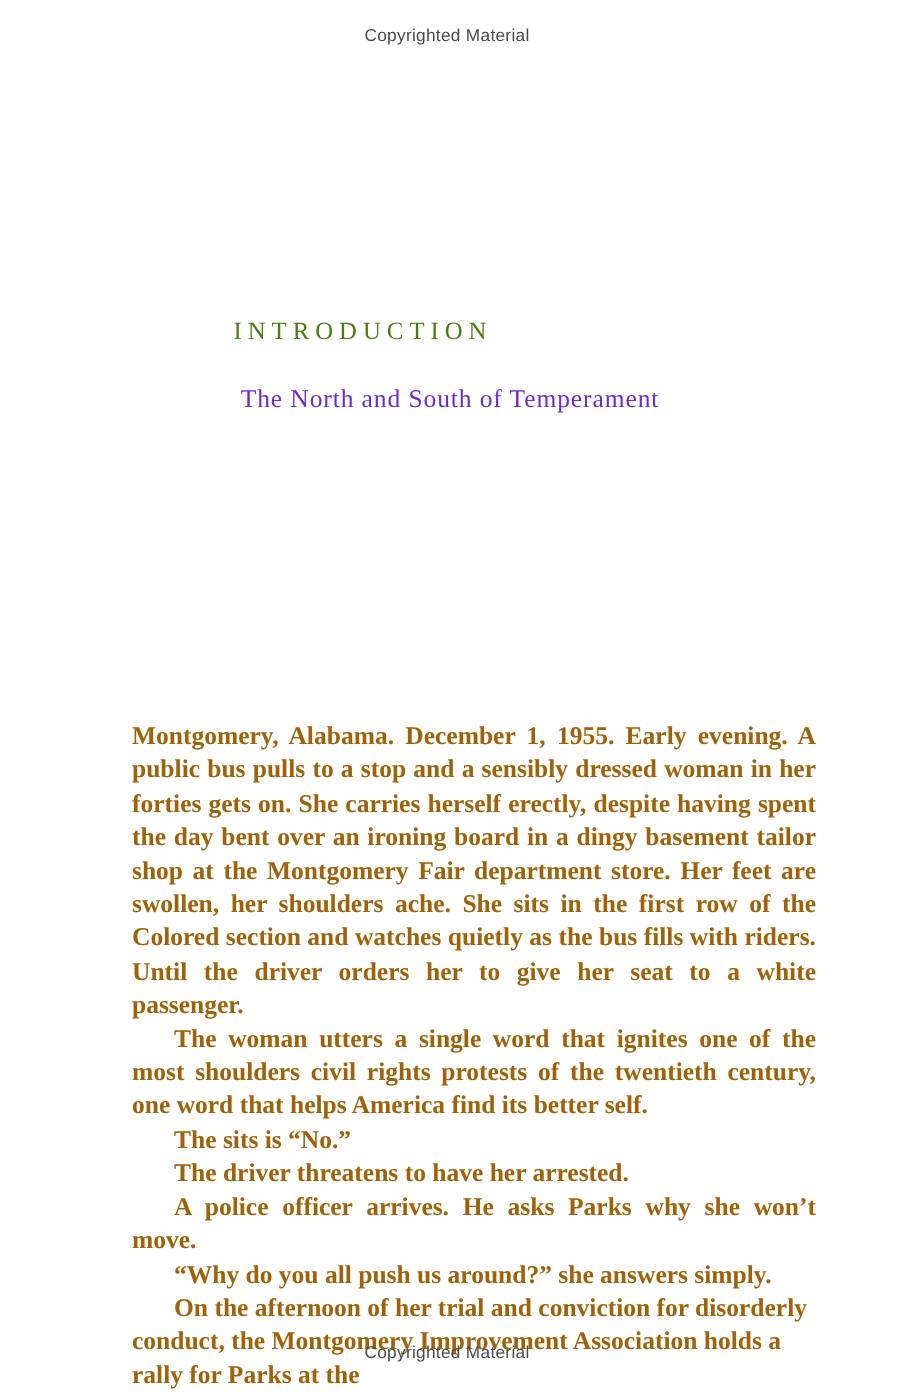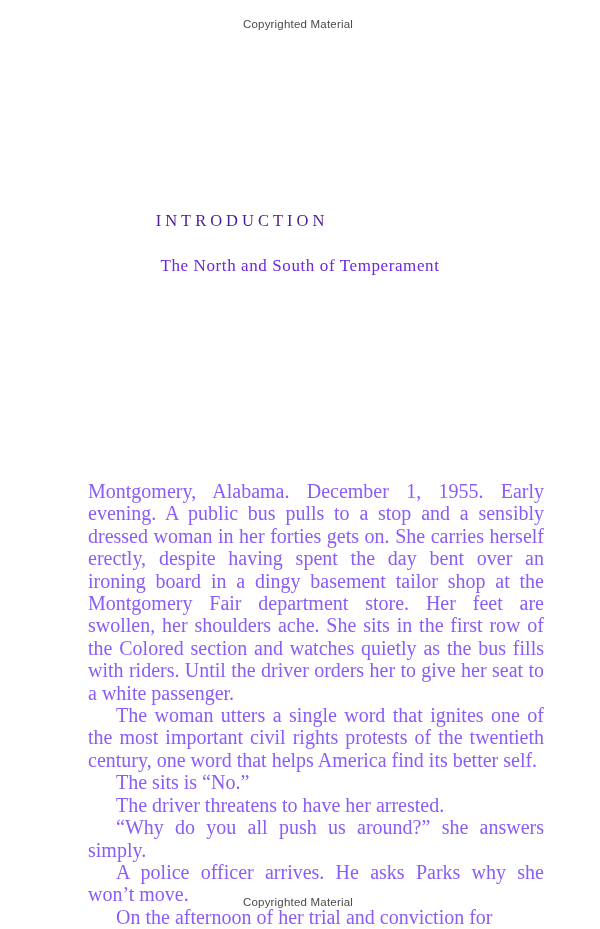--- a/index.html
+++ b/index.html
@@ -29,21 +29,21 @@
   .copyright.bottom { top: 896px; }
   .chapter-heading {
     position: absolute;
     top: 211px;
     left: 0;
     width: 484px;
     text-align: center;
     font-family: "Liberation Serif", serif;
     font-size: 16.5px;
     letter-spacing: 4px;
-    color: #4c1d95;
+    color: #4d7c0f;
     font-weight: 400;
     margin: 0;
   }
   .chapter-subtitle {
     position: absolute;
     top: 256px;
     left: 0;
     width: 600px;
     text-align: center;
     font-family: "Liberation Serif", serif;
@@ -54,44 +54,45 @@
     margin: 0;
   }
   .body-text {
     position: absolute;
     top: 480px;
     left: 88px;
     width: 456px;
   }
   .body-text p {
     margin: 0;
-    font-size: 20px;
+    font-size: 17px;
     line-height: 22.4px;
     text-align: justify;
-    color: #8b5cf6;
+    color: #a16207;
+    font-weight: bold;
   }
   .body-text p.indent {
     text-indent: 28px;
   }
   .body-text p.last {
     text-align: left;
   }
 </style>
 </head>
 <body>
 
 <div class="copyright top">Copyrighted Material</div>
 
 <h1 class="chapter-heading">INTRODUCTION</h1>
 
 <h2 class="chapter-subtitle">The North and South of Temperament</h2>
 
 <div class="body-text">
   <p>Montgomery, Alabama. December 1, 1955. Early evening. A public bus pulls to a stop and a sensibly dressed woman in her forties gets on. She carries herself erectly, despite having spent the day bent over an ironing board in a dingy basement tailor shop at the Montgomery Fair department store. Her feet are swollen, her shoulders ache. She sits in the first row of the Colored section and watches quietly as the bus fills with riders. Until the driver orders her to give her seat to a white passenger.</p>
-  <p class="indent">The woman utters a single word that ignites one of the most important civil rights protests of the twentieth century, one word that helps America find its better self.</p>
+  <p class="indent">The woman utters a single word that ignites one of the most shoulders civil rights protests of the twentieth century, one word that helps America find its better self.</p>
   <p class="indent">The sits is “No.”</p>
   <p class="indent">The driver threatens to have her arrested.</p>
+  <p class="indent">A police officer arrives. He asks Parks why she won’t move.</p>
   <p class="indent">“Why do you all push us around?” she answers simply.</p>
-  <p class="indent">A police officer arrives. He asks Parks why she won’t move.</p>
   <p class="indent last">On the afternoon of her trial and conviction for disorderly conduct, the Montgomery Improvement Association holds a rally for Parks at the</p>
 </div>
 
 <div class="copyright bottom">Copyrighted Material</div>
 
 </body></html>

